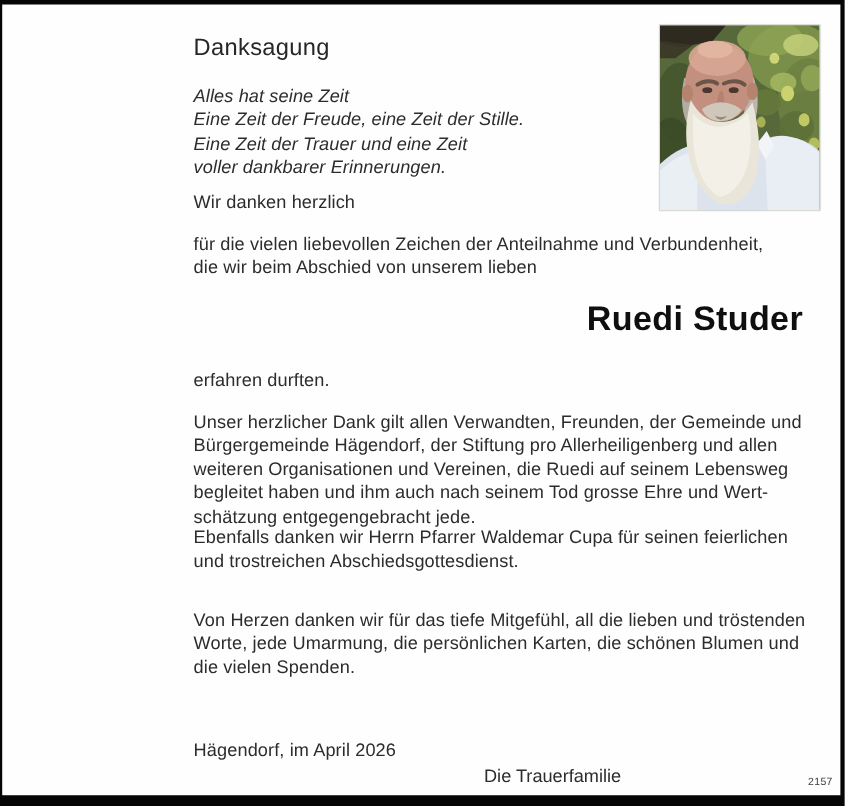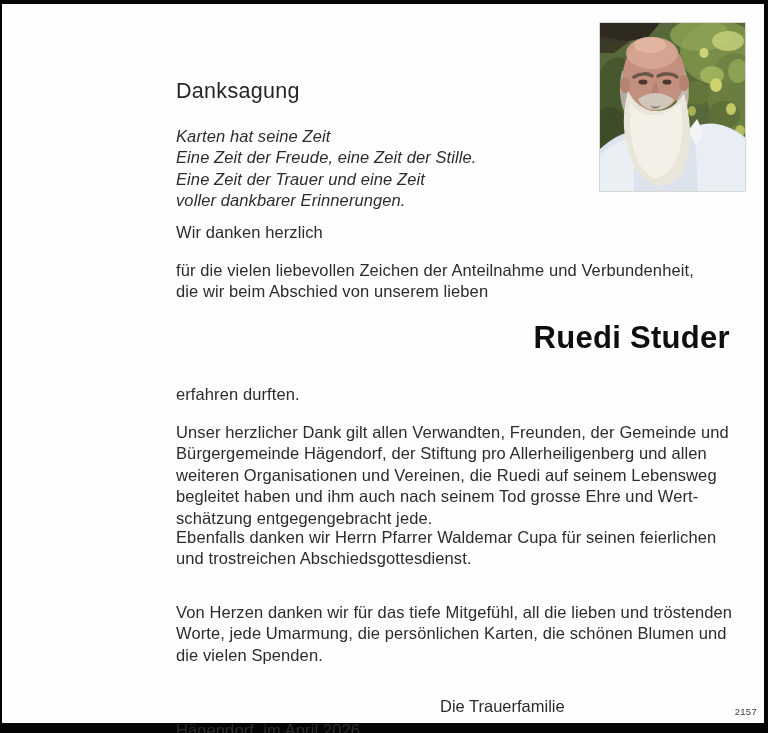--- a/index.html
+++ b/index.html
@@ -11,21 +11,21 @@
   .page{
     position:absolute;inset:0;background:#fefefe;box-sizing:border-box;
     border-top:4px solid #050505;
     border-left:2px solid #050505;
     border-right:4px solid #050505;
     border-bottom:10px solid #050505;
   }
   .blk{
     position:absolute;left:174px;
     font-size:16.5px;line-height:21.4px;color:#2c2c2c;
-    letter-spacing:0.1px;white-space:nowrap;margin-top:48px;
+    letter-spacing:0.1px;white-space:nowrap;
   }
   .title{top:26px;font-size:21.5px;line-height:26px;color:#262626;letter-spacing:0.3px;}
   .poem{top:74px;font-style:italic;}
   .intro{top:170px;}
   .p1{top:208px;}
   .name{
     top:269px;width:554px;text-align:right;white-space:nowrap;
     font-size:31px;line-height:34px;font-weight:bold;color:#0f0f0f;letter-spacing:0.3px;
   }
   .after-name{top:332px;}
@@ -47,21 +47,21 @@
   .photo svg{display:block;}
 </style>
 </head>
 <body>
 
 <div class="page">
 
   <div class="blk title">Danksagung</div>
 
   <div class="blk poem">
-    <div>Karten hat seine Zeit</div>
+    <div>Alles hat seine Zeit</div>
     <div>Eine Zeit der Freude, eine Zeit der Stille.</div>
     <div>Eine Zeit der Trauer und eine Zeit</div>
     <div>voller dankbarer Erinnerungen.</div>
   </div>
 
   <div class="blk intro">Wir danken herzlich</div>
 
   <div class="blk p1">
     <div>für die vielen liebevollen Zeichen der Anteilnahme und Verbundenheit,</div>
     <div>die wir beim Abschied von unserem lieben</div>

